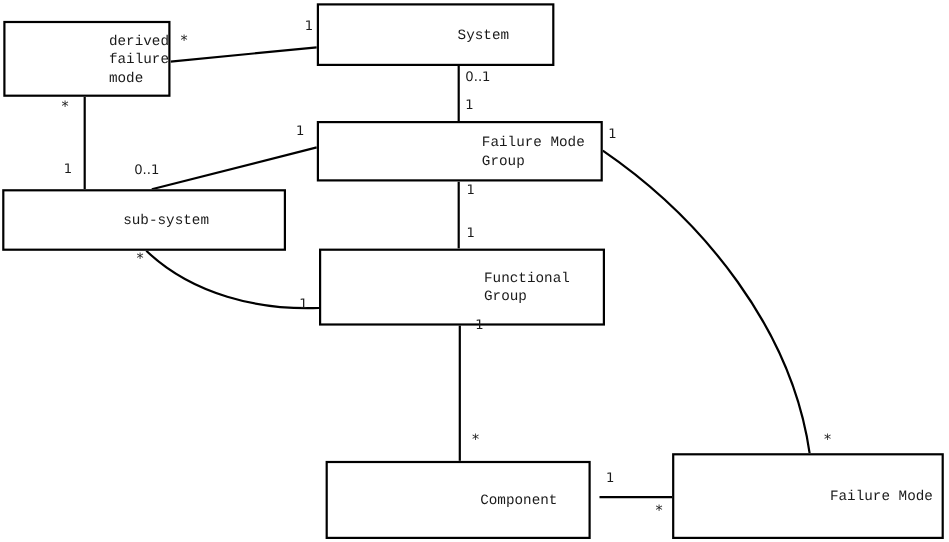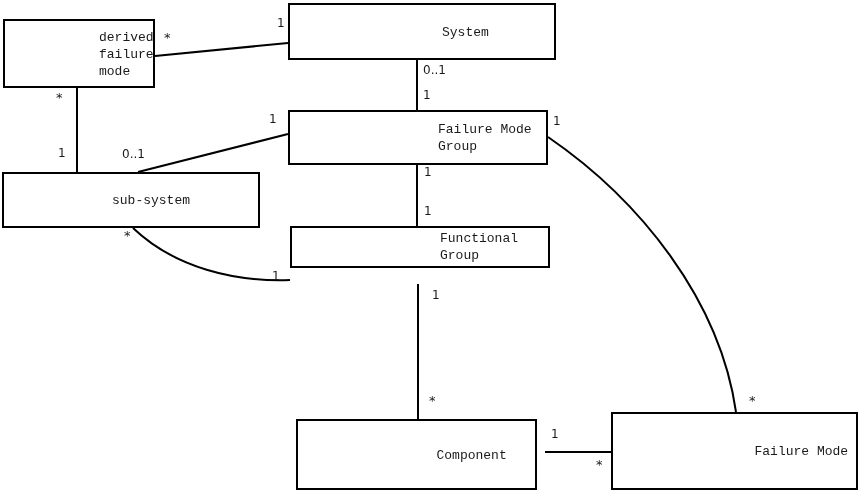--- a/index.html
+++ b/index.html
@@ -81,31 +81,31 @@
         <path d="M 548 137 C 640 200 720 300 736 412"></path>
       </g>
   </svg>
 
   <div id="nodes-layer">
       <div class="uml-box" style="left: 3px; top: 19px; width: 152px; height: 69px;">
         <div class="uml-box-label">derived
 failure
 mode</div>
       </div>
-      <div class="uml-box" style="left: 288px; top: 3px; width: 268px; height: 57px;">
+      <div class="uml-box" style="left: 288px; top: 3px; width: 216px; height: 57px;">
         <div class="uml-box-label">System</div>
       </div>
       <div class="uml-box" style="left: 288px; top: 110px; width: 260px; height: 55px;">
         <div class="uml-box-label">Failure Mode
 Group</div>
       </div>
       <div class="uml-box" style="left: 2px; top: 172px; width: 258px; height: 56px;">
         <div class="uml-box-label centered">sub-system</div>
       </div>
-      <div class="uml-box" style="left: 290px; top: 226px; width: 260px; height: 42px;">
+      <div class="uml-box" style="left: 290px; top: 226px; width: 260px; height: 70px;">
         <div class="uml-box-label">Functional
 Group</div>
       </div>
       <div class="uml-box" style="left: 296px; top: 419px; width: 241px; height: 71px;">
         <div class="uml-box-label">Component</div>
       </div>
       <div class="uml-box" style="left: 611px; top: 412px; width: 247px; height: 78px;">
         <div class="uml-box-label">Failure Mode</div>
       </div>
     </div>

